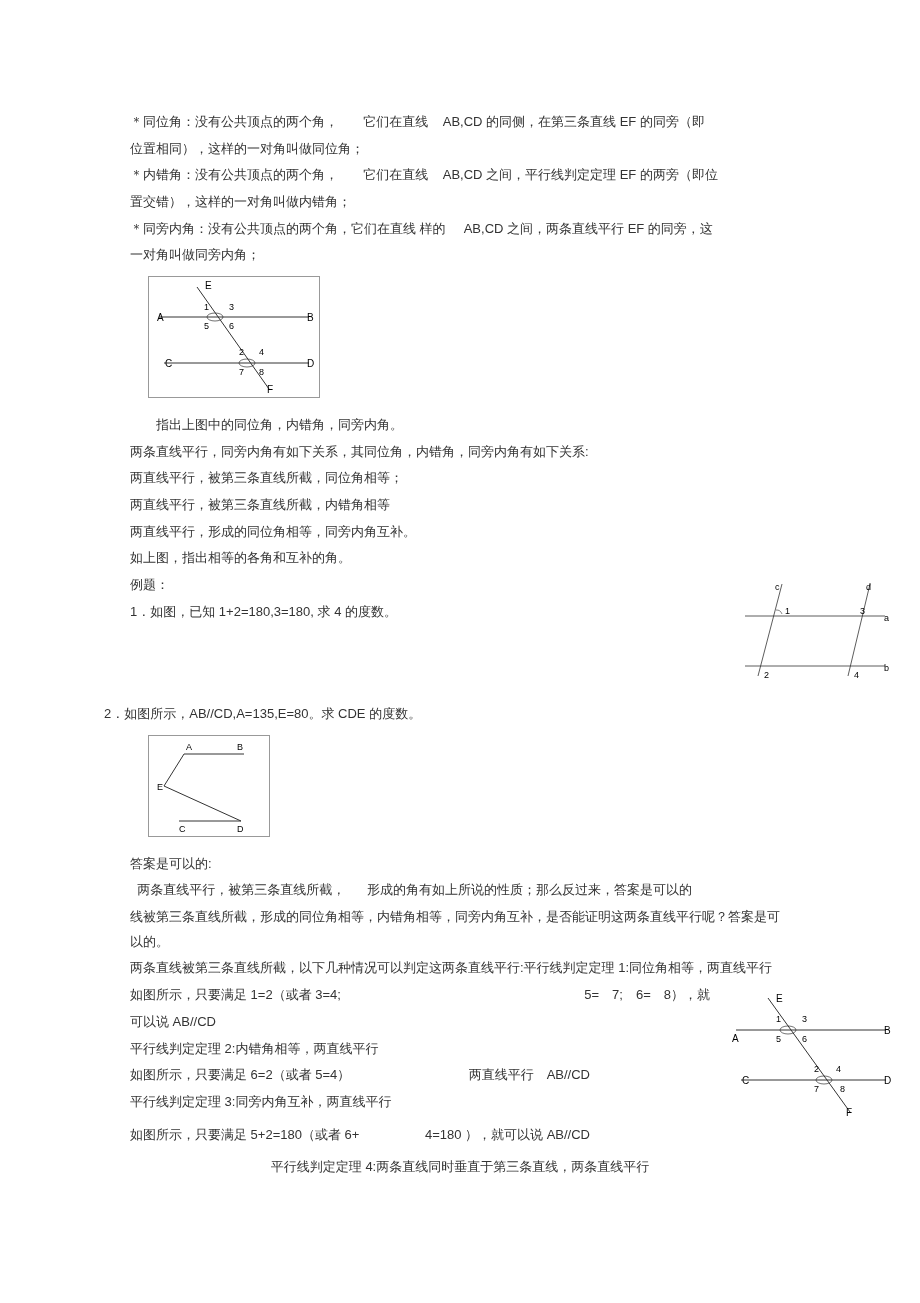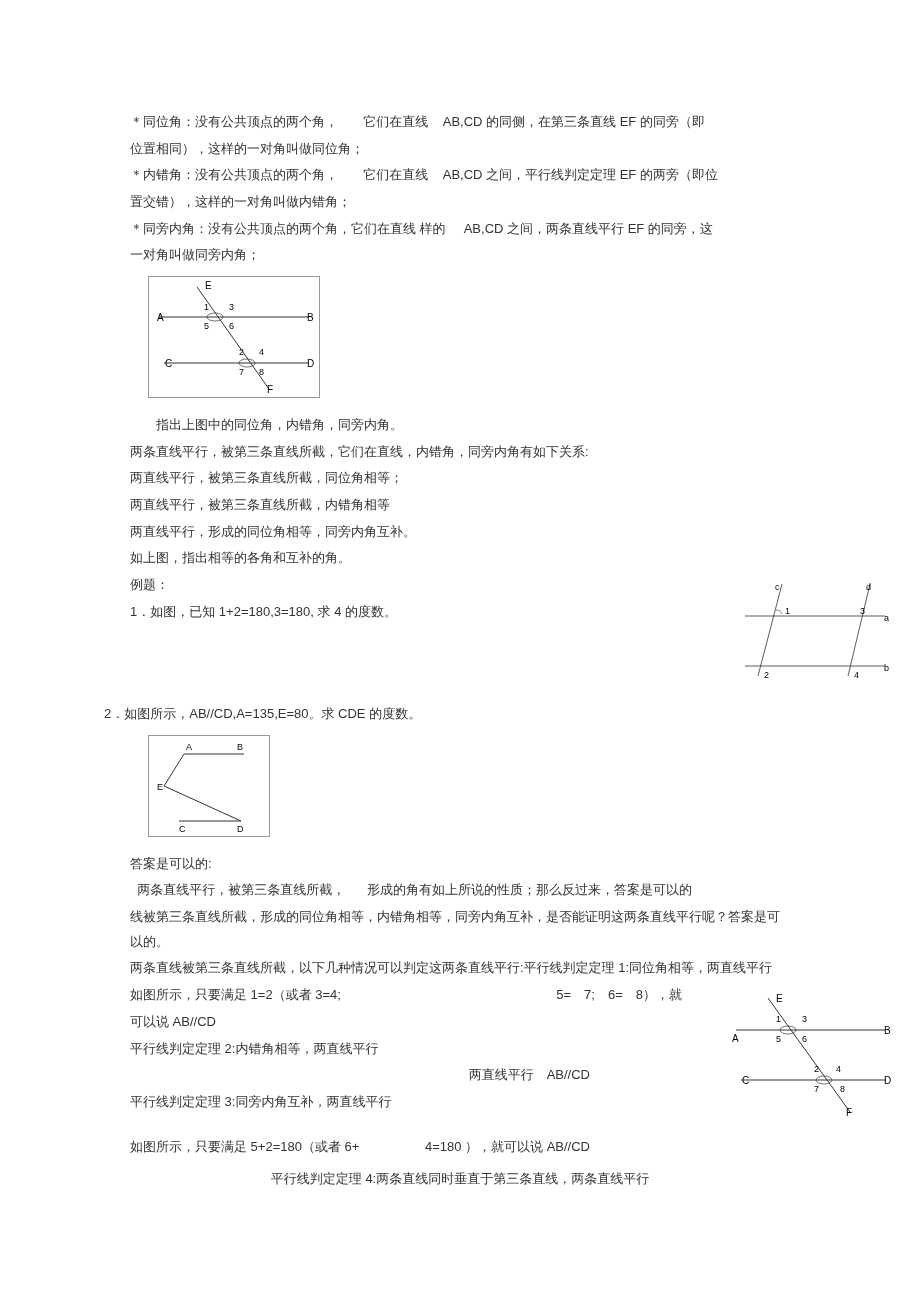--- a/index.html
+++ b/index.html
@@ -80,21 +80,21 @@
     <text x="110" y="98" font-size="9">8</text>
     <ellipse cx="66" cy="40" rx="8" ry="4" fill="none" stroke="#333" stroke-width="0.7"></ellipse>
     <ellipse cx="98" cy="86" rx="8" ry="4" fill="none" stroke="#333" stroke-width="0.7"></ellipse>
   </svg>
 </div>
 
 <div class="para indent">
   <span>指出上图中的同位角，内错角，同旁内角。</span>
 </div>
 
-<div class="para"><span>两条直线平行，被第三条直线所截，它们在直线，内错角，同旁内角有如下关系:</span></div>
+<div class="para"><span>两条直线平行，同旁内角有如下关系，其同位角，内错角，同旁内角有如下关系:</span></div>
 <div class="para"><span>两直线平行，被第三条直线所截，同位角相等；</span></div>
 <div class="para"><span>两直线平行，被第三条直线所截，内错角相等</span></div>
 <div class="para"><span>两直线平行，形成的同位角相等，同旁内角互补。</span></div>
 <div class="para"><span>如上图，指出相等的各角和互补的角。</span></div>
 
 <div class="para"><span>例题：</span></div>
 <div class="para"><span>1．如图，已知 1+2=180,3=180, 求 4 的度数。</span></div>
 
 
 <div class="float-r" style="right:30px; top:576px;">
@@ -162,28 +162,29 @@
     <text x="110" y="82" font-size="9">4</text>
     <text x="88" y="102" font-size="9">7</text>
     <text x="114" y="102" font-size="9">8</text>
     <ellipse cx="62" cy="40" rx="8" ry="4" fill="none" stroke="#333" stroke-width="0.7"></ellipse>
     <ellipse cx="98" cy="90" rx="8" ry="4" fill="none" stroke="#333" stroke-width="0.7"></ellipse>
   </svg>
 </div>
 
 <div class="row para">
   <span class="col-left">如图所示，只要满足 1=2（或者 3=4;</span>
-  <span class="col-mid" style="margin-right:108px;">5=　7;　6=　8），就</span>
+  <span class="col-mid" style="margin-right:80px;">5=　7;　6=　8），就</span>
 </div>
 <div class="para"><span>可以说 AB//CD</span></div>
 <div class="para"><span>平行线判定定理 2:内错角相等，两直线平行</span></div>
 <div class="row para">
+  <span class="col-left">如图所示，只要满足 6=2（或者 5=4）</span>
   <span class="col-mid" style="margin-right:200px;">两直线平行　AB//CD</span>
 </div>
 <div class="para"><span>平行线判定定理 3:同旁内角互补，两直线平行</span></div>
-<div class="row para" style="margin-top:20px;">
+<div class="row para" style="margin-top:8px;">
   <span class="col-left">如图所示，只要满足 5+2=180（或者 6+</span>
   <span class="col-mid" style="margin-right:200px;">4=180 ），就可以说 AB//CD</span>
 </div>
 <div class="para" style="margin-top:8px;text-align:center;"><span>平行线判定定理 4:两条直线同时垂直于第三条直线，两条直线平行</span></div>
 
 
 
 
 </body></html>

